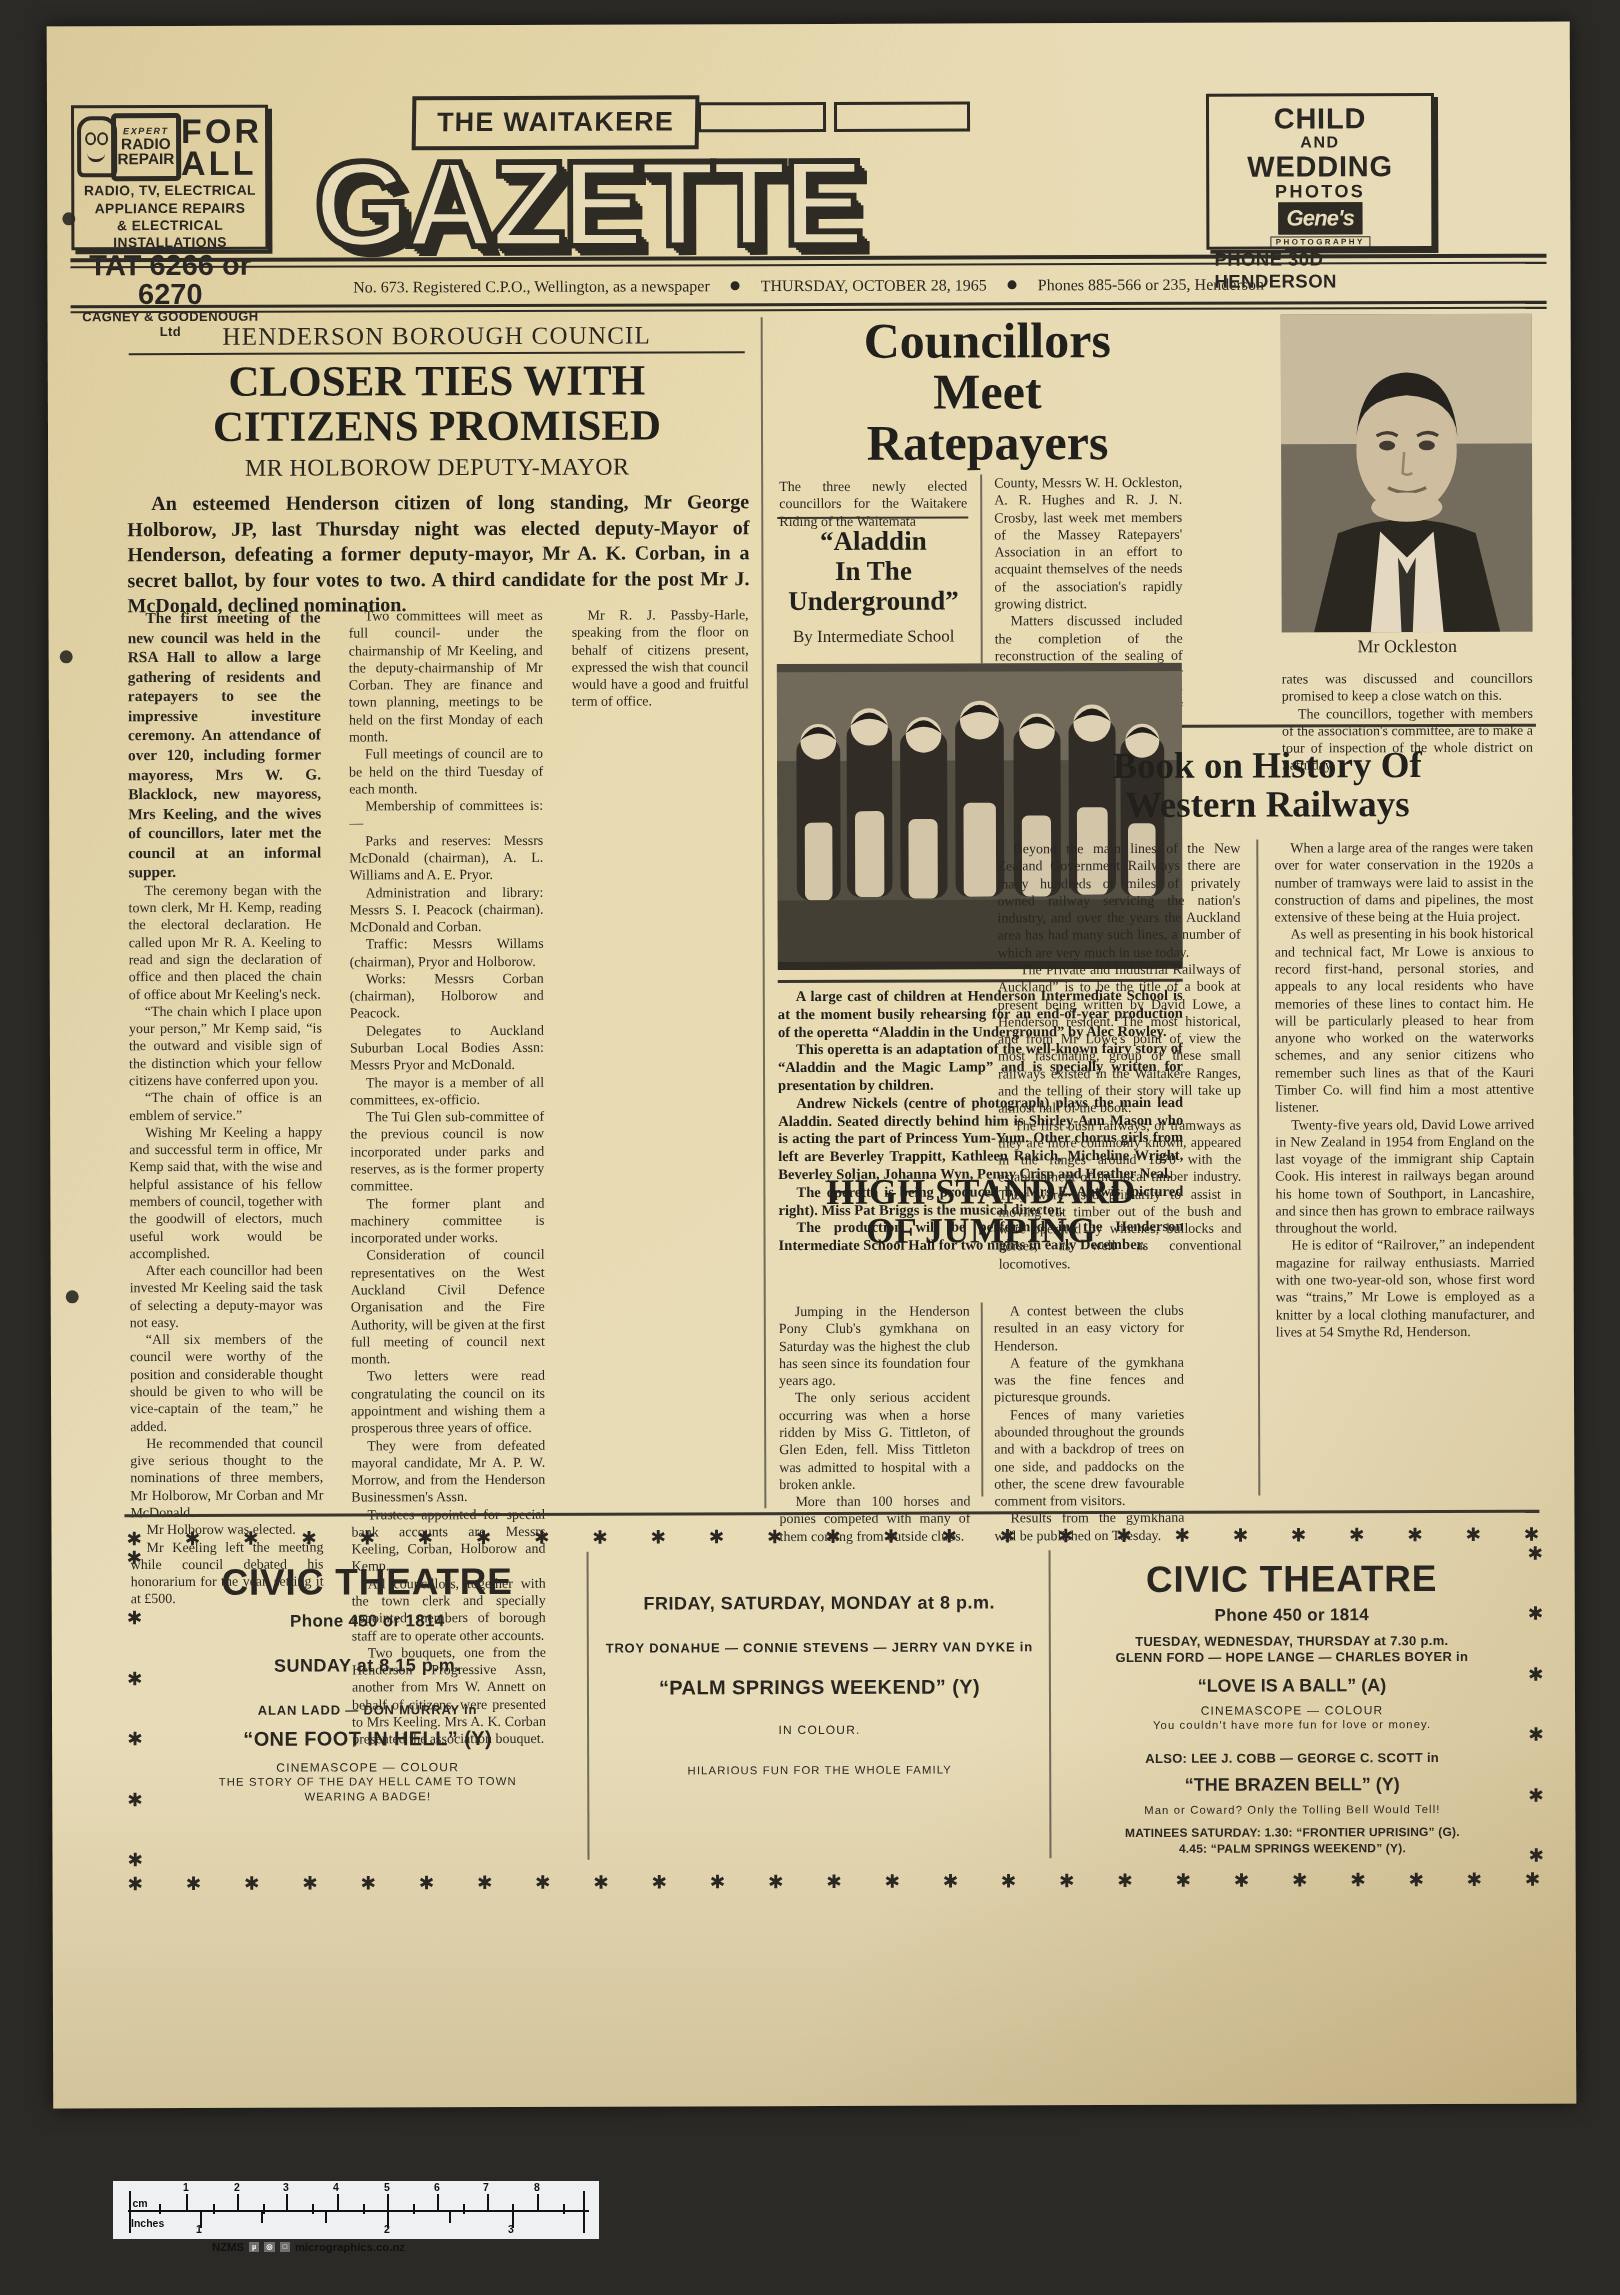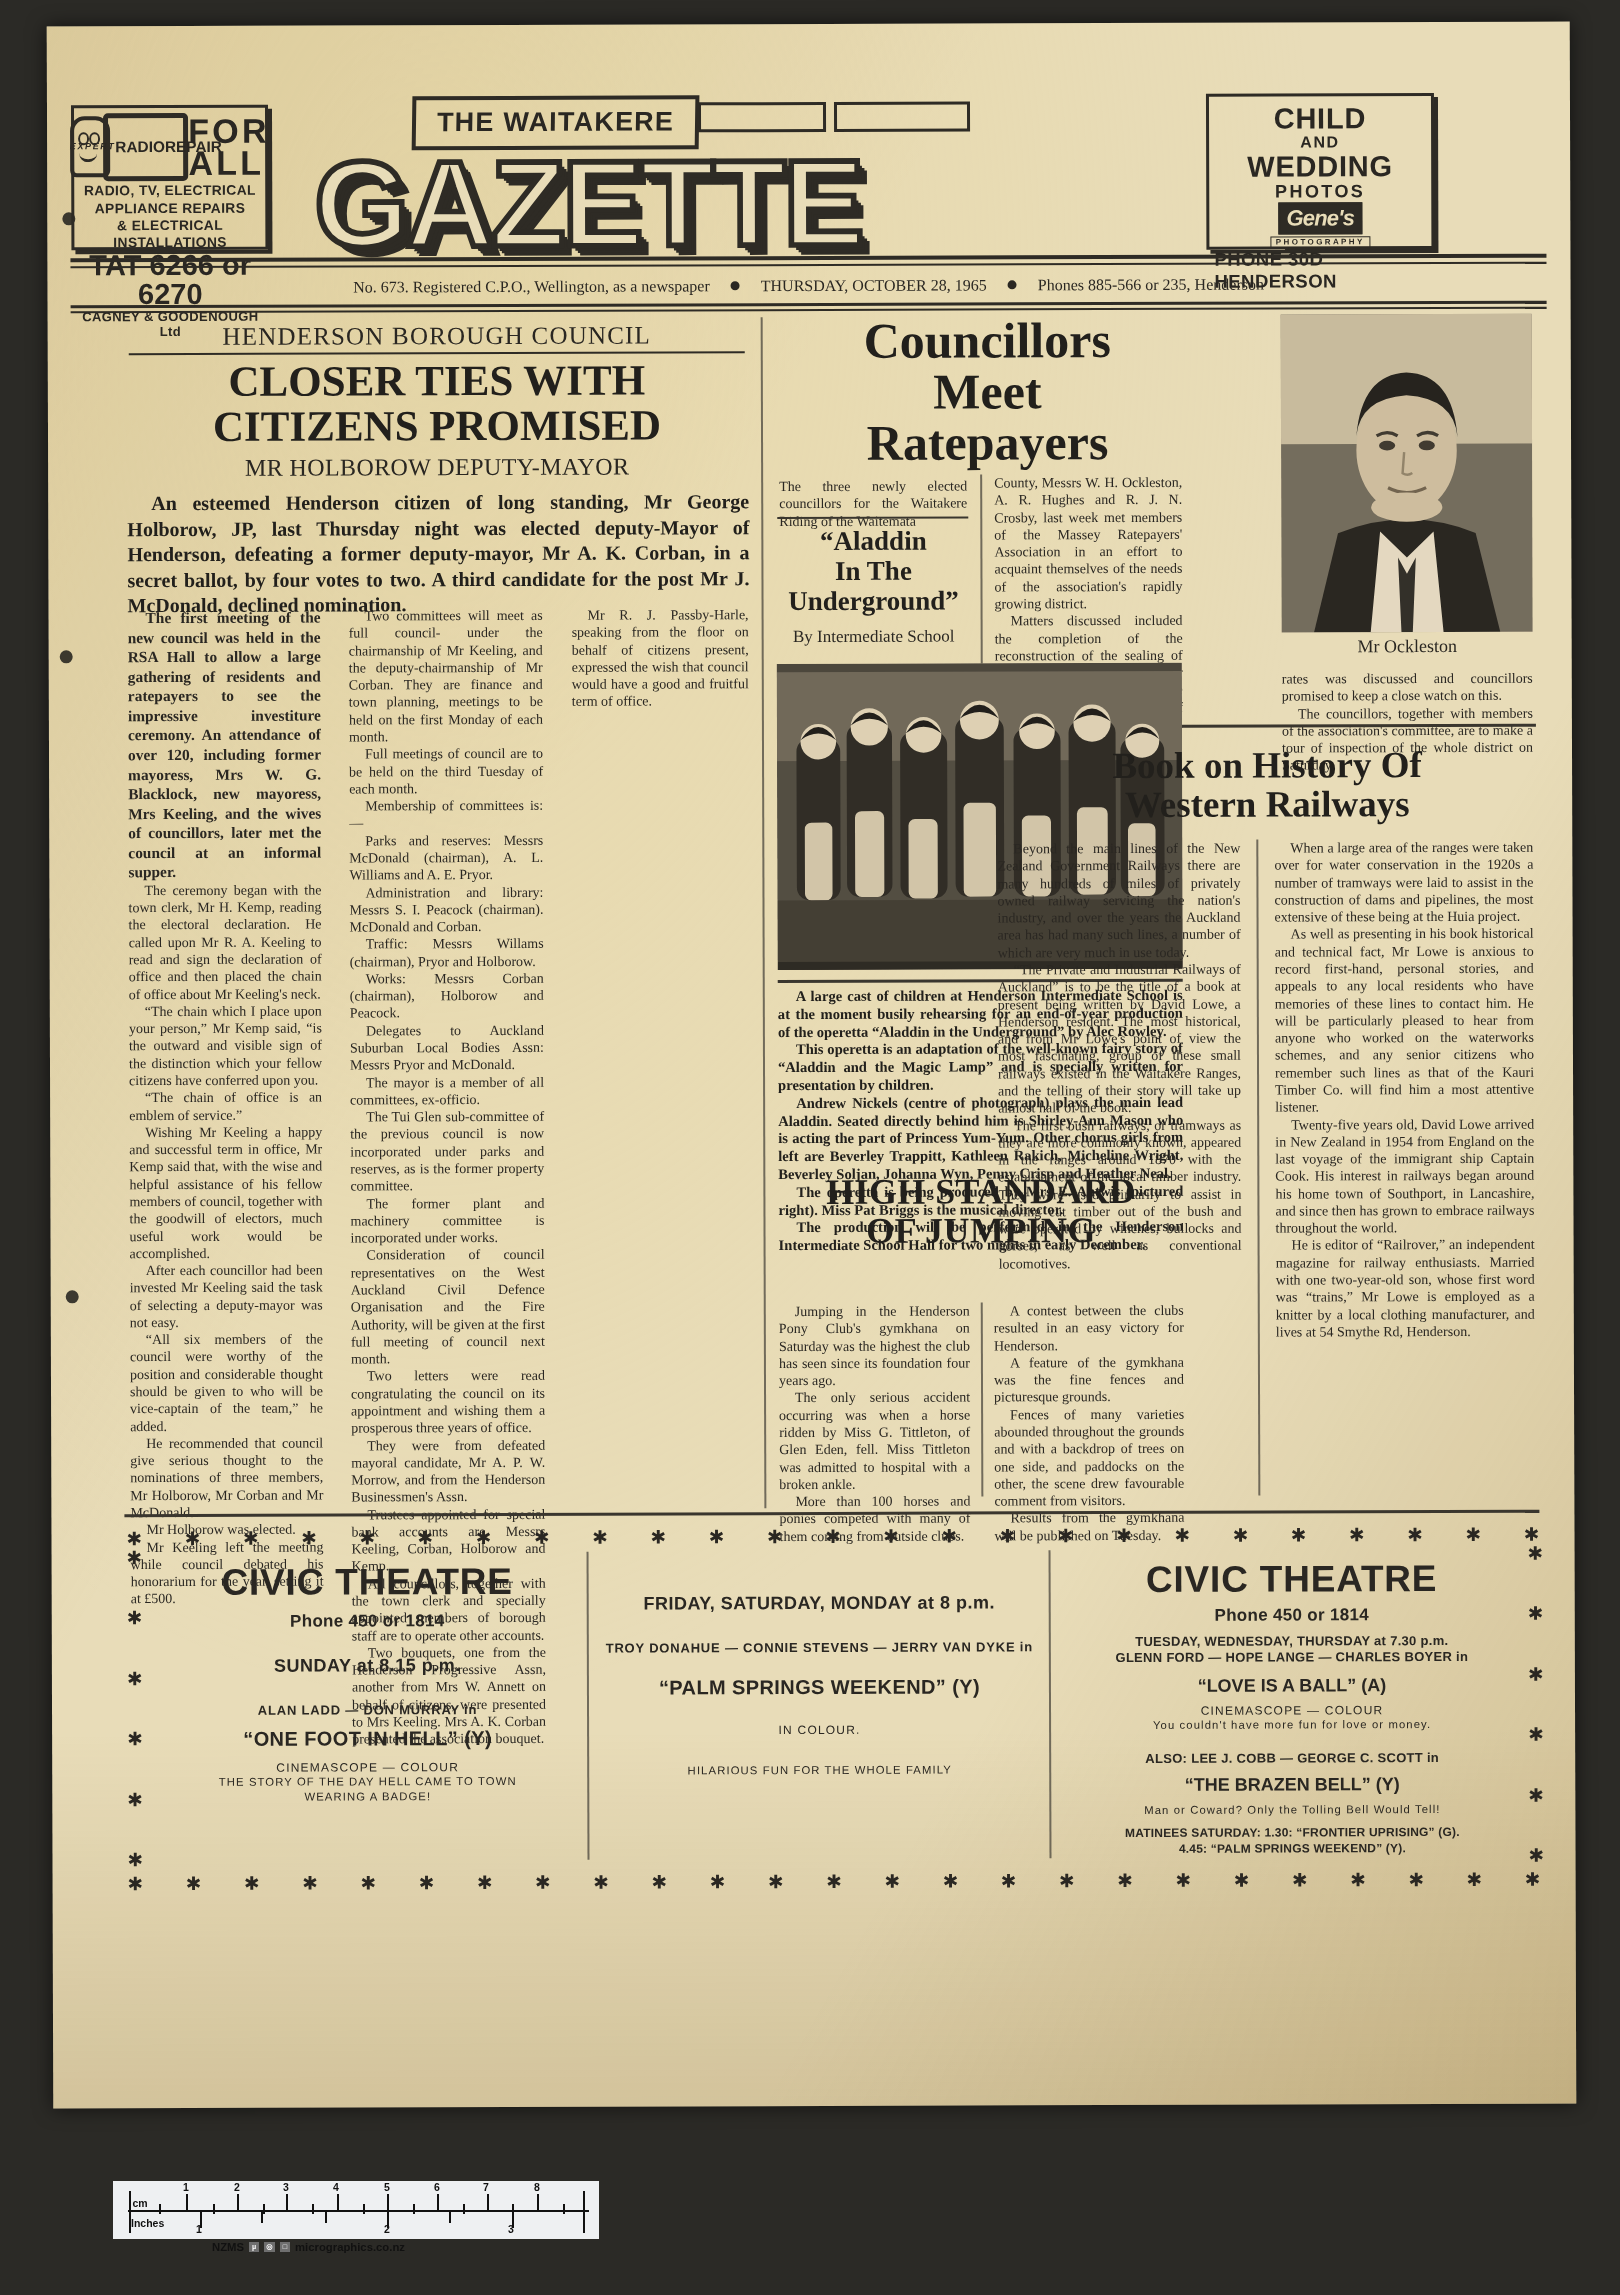--- a/index.html
+++ b/index.html
@@ -32,21 +32,21 @@
 
   
   .adbox{
     border:3.2px solid #2e2b25;background:transparent;
     box-shadow:4px 4px 0 #2e2b25;
     display:flex;flex-direction:column;align-items:center;justify-content:flex-start;
     color:#2a2722;font-family:"Liberation Sans",sans-serif;font-weight:bold;
   }
   .tv{
     width:75px;height:58px;border:5.7px solid #2e2b25;border-radius:4.9px;
-    display:flex;flex-direction:row;align-items:center;justify-content:center;
+    display:flex;flex-direction:column;align-items:center;justify-content:center;
     line-height:1;
   }
   .tv .l1{font-size:9px;letter-spacing:1.6px;font-style:italic;}
   .tv .l2{font-size:15.4px;letter-spacing:0px;}
   .tv .l3{font-size:15.4px;letter-spacing:0px;}
   .face{
     width:32px;height:53px;border:4px solid #2e2b25;border-radius:14.6px 14.6px 6.5px 6.5px;
     position:relative;margin-right:-6.5px;flex:0 0 auto;
   }
   .face .eye{position:absolute;width:7.3px;height:9.7px;border:2.4px solid #2e2b25;border-radius:50%;top:11.3px;}

